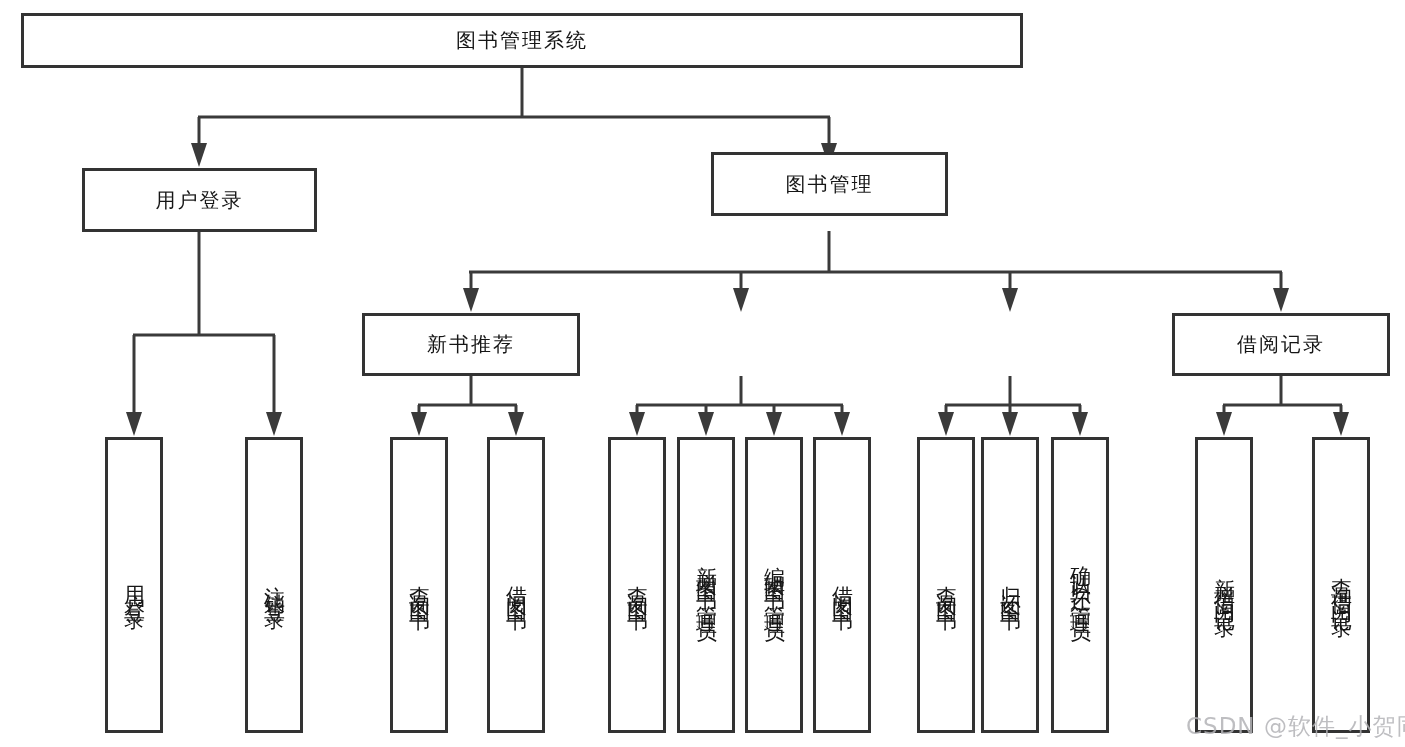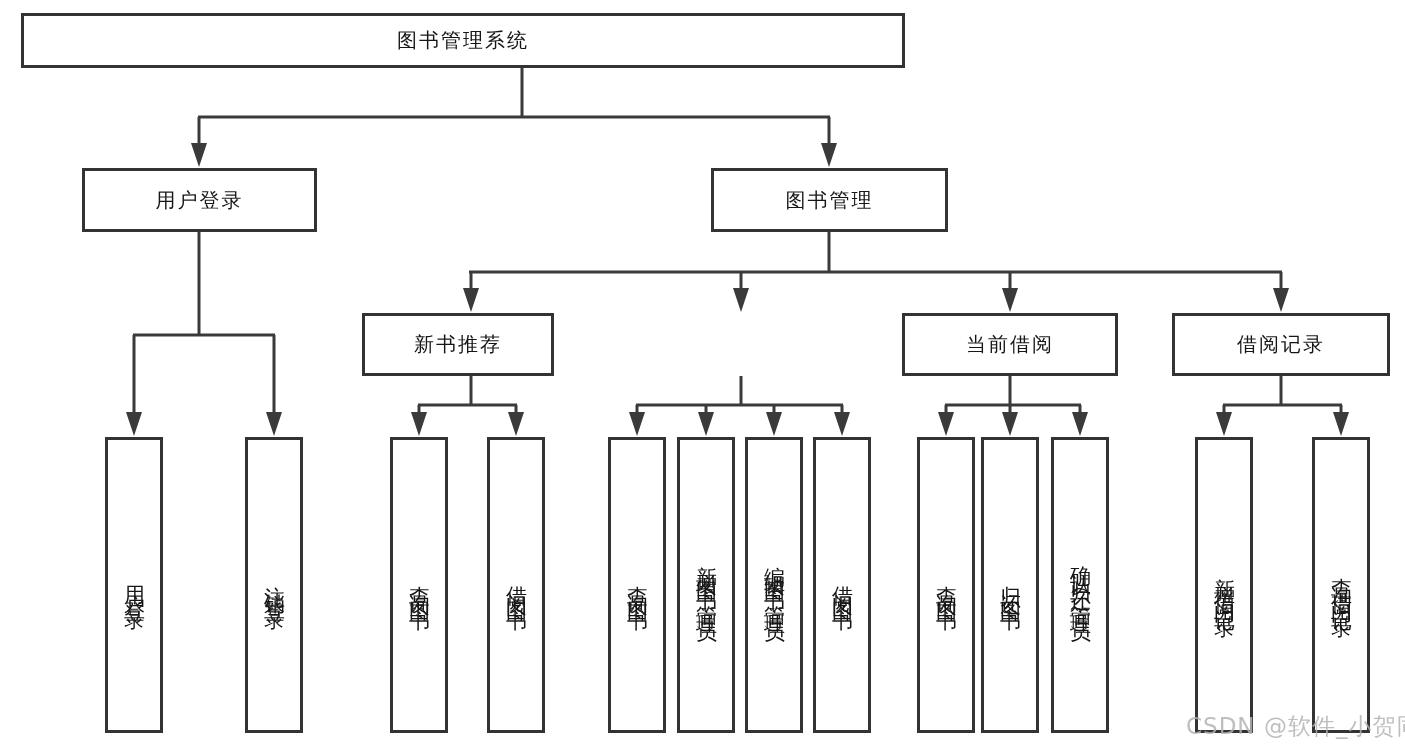--- a/index.html
+++ b/index.html
@@ -105,27 +105,26 @@
     <g>
       <line x1="1281" y1="376" x2="1281" y2="406"></line>
       <line x1="1223" y1="405" x2="1342" y2="405"></line>
       <line x1="1224" y1="405" x2="1224" y2="418"></line>
       <path d="M1216,412 L1232,412 L1224,436 Z"></path>
       <line x1="1341" y1="405" x2="1341" y2="418"></line>
       <path d="M1333,412 L1349,412 L1341,436 Z"></path>
     </g>
   </svg>
 
-  <div class="box" style="left:21px;top:13px;width:884px;height:55px">图书管理系统</div>
+  <div class="box" style="left:21px;top:13px;width:1002px;height:55px">图书管理系统</div>
 
   <div class="box" style="left:82px;top:168px;width:235px;height:64px">用户登录</div>
-  <div class="box" style="left:711px;top:168px;width:237px;height:64px">图书管理</div>
+  <div class="box" style="left:711px;top:152px;width:237px;height:64px">图书管理</div>
 
-  <div class="box" style="left:362px;top:313px;width:192px;height:63px">新书推荐</div>
-  <div class="box" style="left:902px;top:313px;width:216px;height:63px">当前借阅</div>
+  <div class="box" style="left:362px;top:313px;width:218px;height:63px">新书推荐</div>
   <div class="box" style="left:1172px;top:313px;width:218px;height:63px">借阅记录</div>
 
   <div class="box vbox" style="left:105px;top:437px;width:58px;height:296px">用户登录</div>
   <div class="box vbox" style="left:245px;top:437px;width:58px;height:296px">注销登录</div>
 
   <div class="box vbox" style="left:390px;top:437px;width:58px;height:296px">查询图书</div>
   <div class="box vbox" style="left:487px;top:437px;width:58px;height:296px">借阅图书</div>
 
   <div class="box vbox" style="left:608px;top:437px;width:58px;height:296px">查询图书</div>
   <div class="box vbox" style="left:677px;top:437px;width:58px;height:296px">新增图书（管理员）</div>

